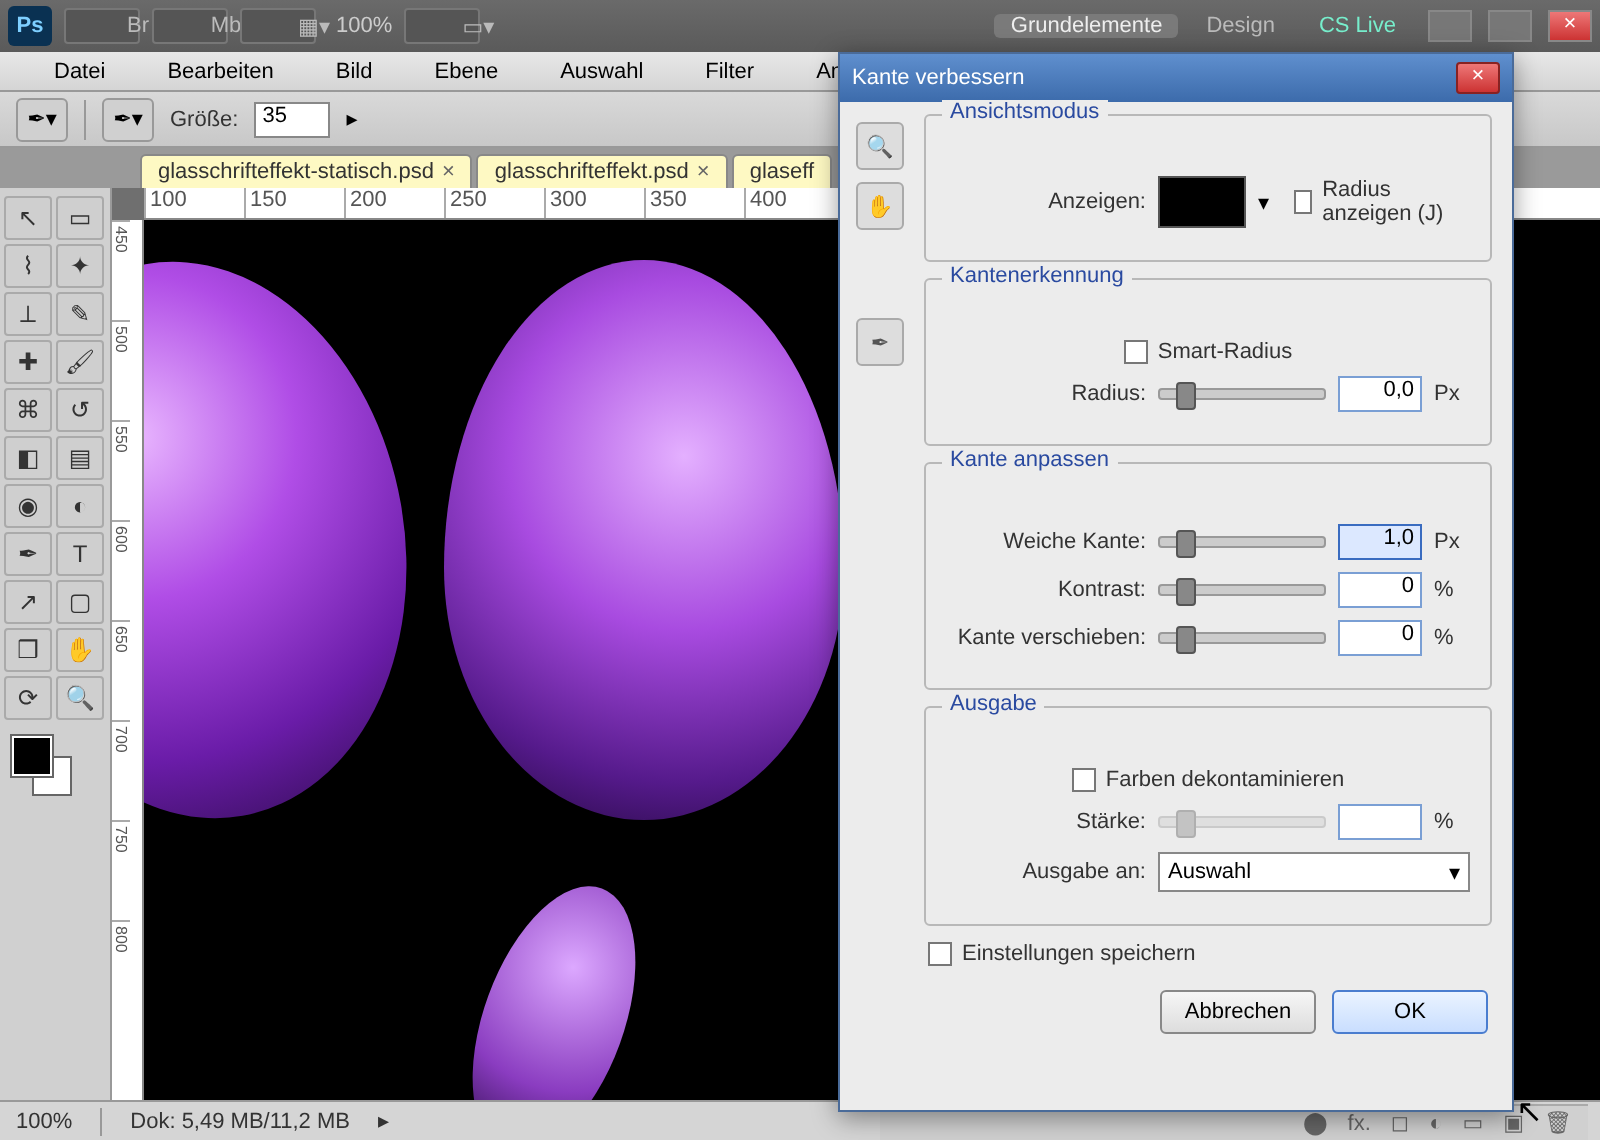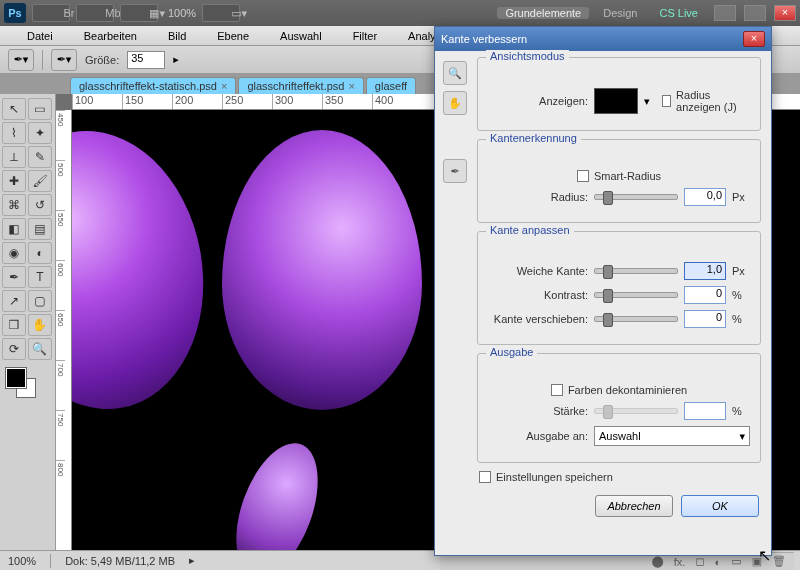--- a/index.html
+++ b/index.html
@@ -17,21 +17,21 @@
 
 .menubar { height: 20px; background: linear-gradient(#e8e8e8,#d5d5d5); border-bottom: 1px solid #999; display: flex; align-items: center; padding: 0 6px; gap: 2px; }
 .menubar span { padding: 2px 8px; margin-left: 13px; }
 
 .optbar { height: 28px; background: linear-gradient(#d9d9d9,#c8c8c8); border-bottom: 1px solid #999; display: flex; align-items: center; padding: 0 8px; gap: 8px; }
 .optbar .tool { width: 26px; height: 22px; background: #d0d0d0; border: 1px solid #999; border-radius: 3px; display: flex; align-items: center; justify-content: center; }
 .optbar .lbl { color: #333; }
 .optbar .num { width: 38px; height: 18px; background: #fff; border: 1px solid #888; padding: 0 3px; }
 
 .tabstrip { height: 20px; background: #9a9a9a; display: flex; align-items: end; padding-left: 70px; gap: 2px; }
-.tabstrip .tab { background: #7dd3fc; border: 1px solid #888; border-bottom: none; padding: 2px 8px; display: flex; align-items: center; gap: 4px; color: #333; border-radius: 3px 3px 0 0; font-size: 10px;}
+.tabstrip .tab { background: #fef9c3; border: 1px solid #888; border-bottom: none; padding: 2px 8px; display: flex; align-items: center; gap: 4px; color: #333; border-radius: 3px 3px 0 0; font-size: 10px;}
 .tabstrip .tab .x { color: #666; }
 
 .workspace { position: absolute; top: 94px; left: 0; right: 0; bottom: 20px; display: flex; }
 .toolbox { width: 56px; background: #d0d0d0; border-right: 1px solid #999; display: flex; flex-direction: column; padding: 4px 2px; gap: 2px; }
 .toolbox .row { display: flex; gap: 2px; }
 .toolbox .t { width: 24px; height: 22px; background: #cfcfcf; border: 1px solid #aaa; border-radius: 2px; display: flex; align-items: center; justify-content: center; color: #333; font-size: 12px; }
 .toolbox .swatch { margin-top: 6px; display: flex; position: relative; height: 30px; }
 .toolbox .fg { width: 20px; height: 20px; background: #000; border: 1px solid #fff; outline: 1px solid #666; position: absolute; left: 4px; top: 0; }
 .toolbox .bg { width: 20px; height: 20px; background: #fff; border: 1px solid #666; position: absolute; left: 14px; top: 10px; }
 
@@ -43,36 +43,36 @@
 .canvas { position: absolute; top: 16px; left: 16px; right: 0; bottom: 0; background: #000; overflow: hidden; }
 .blob1, .blob2, .blob3 { position: absolute; border-radius: 50%; }
 .blob1 { width: 210px; height: 280px; left: -80px; top: 20px; background: radial-gradient(circle at 40% 30%, #e9b7ff, #b04de6 35%, #6a1ca8 70%, #2a0b48); transform: rotate(-10deg); }
 .blob2 { width: 200px; height: 280px; left: 150px; top: 20px; background: radial-gradient(circle at 60% 35%, #e4b0ff, #a84be0 40%, #551a8b 75%, #1a0530); border-radius: 50% 50% 50% 50% / 55% 55% 45% 45%; }
 .blob3 { width: 70px; height: 140px; left: 170px; bottom: -30px; background: radial-gradient(circle at 50% 30%, #dca8ff, #8a3cc0 60%, #2a0b48); transform: rotate(20deg); }
 
 .status { position: absolute; left: 0; right: 0; bottom: 0; height: 20px; background: #d5d5d5; border-top: 1px solid #999; display: flex; align-items: center; padding: 0 8px; gap: 14px; color: #333; font-size: 10px;}
 .status .divider { border-left: 1px solid #999; height: 14px; }
 
 
-.dialog { position: absolute; left: 434px; top: 26px; width: 338px; bottom: 14px; background: #ececec; border: 1px solid #4a6b99; box-shadow: 0 3px 12px rgba(0,0,0,.4); }
+.dialog { position: absolute; left: 419px; top: 26px; width: 338px; bottom: 14px; background: #ececec; border: 1px solid #4a6b99; box-shadow: 0 3px 12px rgba(0,0,0,.4); }
 .dialog .dtitle { height: 24px; background: linear-gradient(#5f8fce,#3c6bab); color: #fff; display: flex; align-items: center; padding: 0 6px; justify-content: space-between; }
 .dialog .dtitle .dclose { width: 22px; height: 16px; background: linear-gradient(#e77,#c33); border: 1px solid #822; text-align: center; color: #fff; line-height: 12px; border-radius: 2px;}
 .dialog .body { padding: 6px 10px 6px 42px; position: relative; }
 .dialog .sideicon { position: absolute; left: 8px; width: 24px; height: 24px; background: #ddd; border: 1px solid #aaa; border-radius: 3px; display: flex; align-items: center; justify-content: center; color: #555; }
 .group { border: 1px solid #b8b8b8; border-radius: 3px; padding: 24px 10px 10px; margin-bottom: 8px; position: relative; }
 .group .gtitle { position: absolute; top: -8px; left: 8px; background: #ececec; padding: 0 4px; color: #2a4aa0; font-size: 11px; }
 .field { display: flex; align-items: center; gap: 6px; margin: 6px 0; }
 .field .flabel { width: 100px; text-align: right; color: #333; }
 .field .slider { flex: 1; height: 6px; background: #ccc; border: 1px solid #999; border-radius: 2px; position: relative; }
 .field .slider::after { content: ""; width: 8px; height: 12px; background: #888; position: absolute; top: -4px; left: 10%; border: 1px solid #555; border-radius: 2px; }
 .field .num { width: 42px; height: 18px; border: 1px solid #7a9fd4; background: #fff; text-align: right; padding-right: 3px; }
 .field .unit { width: 18px; color: #333; }
 .chk { display: flex; align-items: center; gap: 5px; color: #333; }
 .chk .box { width: 12px; height: 12px; background: #fff; border: 1px solid #777; }
-.btnrow { display: flex; justify-content: flex-end; gap: 8px; padding: 4px 12px 10px; font-style: italic; }
+.btnrow { display: flex; justify-content: flex-end; gap: 8px; padding: 4px 12px 10px; }
 .btn { min-width: 78px; height: 22px; background: linear-gradient(#f6f6f6,#ddd); border: 1px solid #888; border-radius: 3px; text-align: center; line-height: 20px; }
 .btn.primary { border: 1px solid #4a7dcf; background: linear-gradient(#eaf3ff,#c9deff); }
 .preview { width: 44px; height: 26px; background: #000; border: 1px solid #555; display: inline-block; }
 .dropdown { flex: 1; height: 20px; background: #fff; border: 1px solid #888; padding: 0 4px; display: flex; align-items: center; justify-content: space-between; }
 .disabled { color: #999; }
 .footericons { position: absolute; bottom: 0; left: 440px; right: 6px; height: 18px; display: flex; align-items: center; justify-content: flex-end; gap: 10px; color: #666; background: #d0d0d0; border-top:1px solid #aaa; padding-right:8px;}
 .cursor { position: absolute; left: 758px; top: 546px; font-size: 16px; color: #000; }
 </style>
 </head>
 <body>

